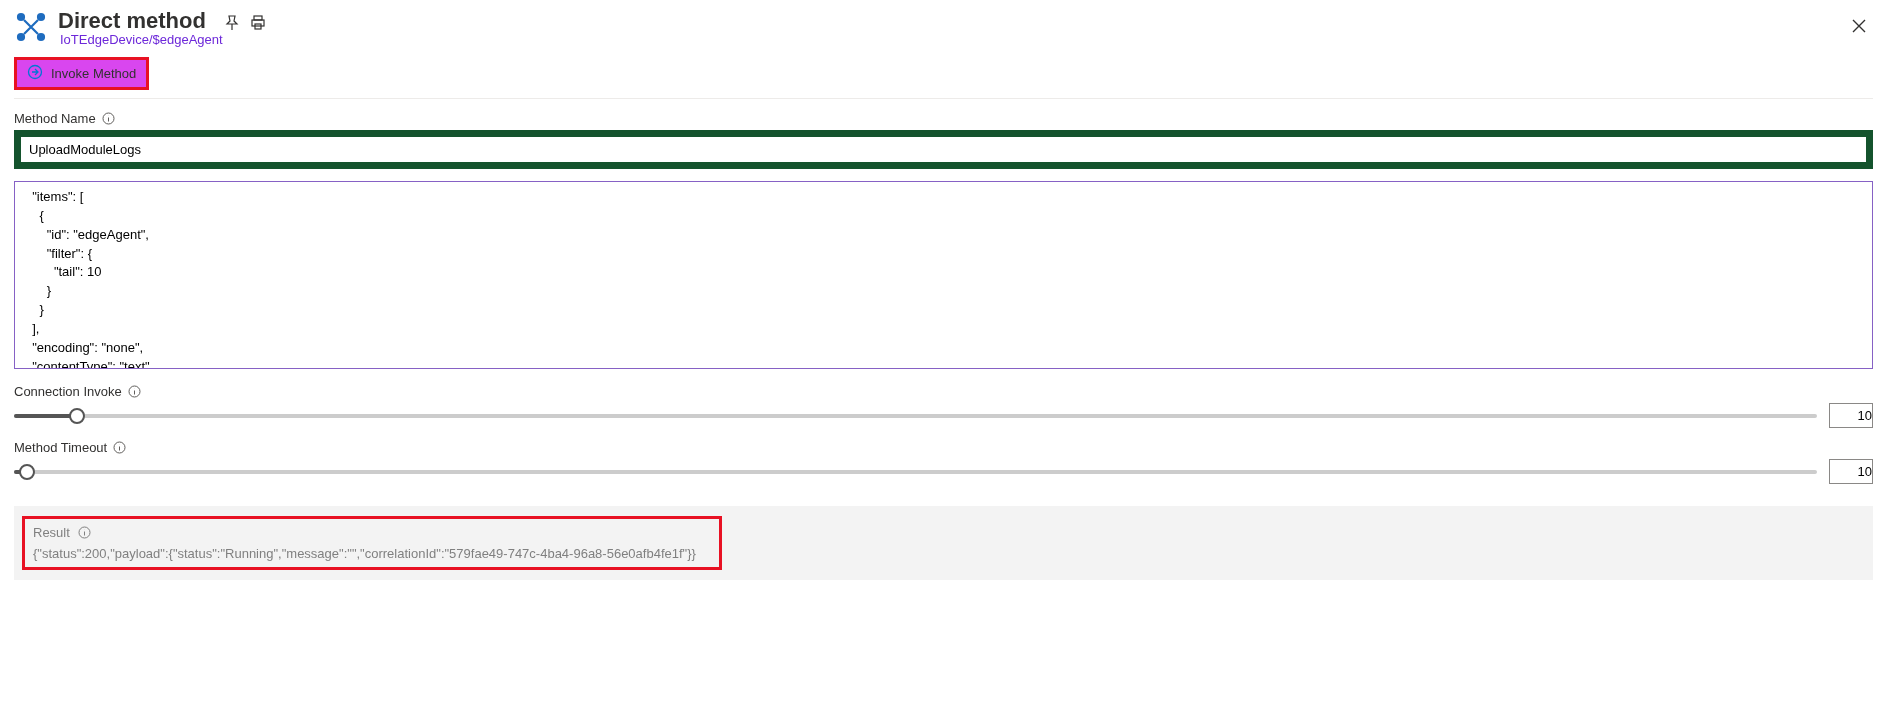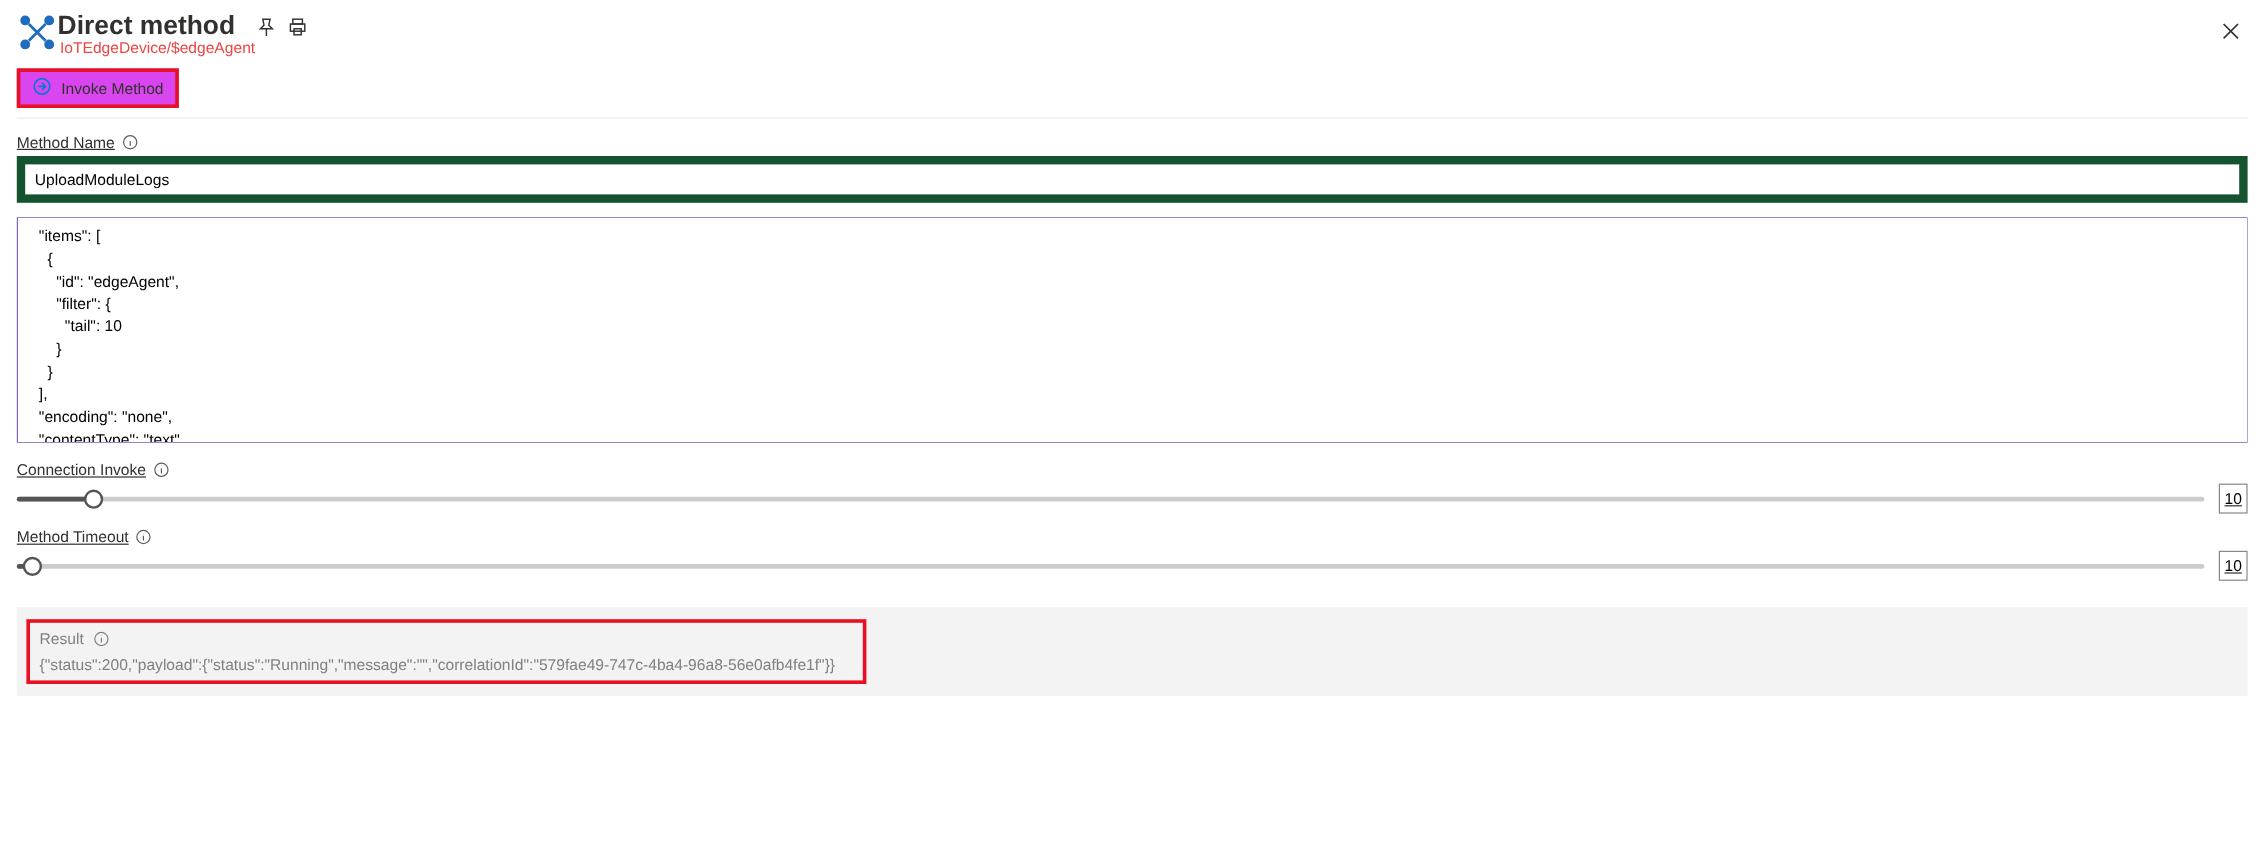--- a/index.html
+++ b/index.html
@@ -8,27 +8,27 @@
     font-size: 13px;
     color: #323130;
     background: #fff;
     padding: 8px 14px;
   }
   .header {
     display: flex;
     align-items: center;
     justify-content: space-between;
   }
-  .header-left { display: flex; align-items: flex-start; }
+  .header-left { display: flex; align-items: flex-start; gap: 10px; }
   .header-icon { width: 34px; height: 34px; flex: none; margin-top: 2px; }
   .titles { display: flex; flex-direction: column; }
   .page-title { font-size: 22px; font-weight: 600; color: #323130; }
   .title-actions { display: inline-flex; gap: 10px; margin-left: 14px; vertical-align: middle; }
   .title-actions svg { width: 16px; height: 16px; }
-  .breadcrumb { font-size: 13px; color: #ef4444; margin-top: -2px; margin-left: 2px; }
+  .breadcrumb { font-size: 13px; color: #6d28d9; margin-top: -2px; margin-left: 2px; }
   .close-btn { background: none; border: none; cursor: pointer; padding: 6px; }
   .close-btn svg { width: 16px; height: 16px; }
 
   .toolbar {
     margin-top: 10px;
     display: flex;
     align-items: center;
     border-bottom: 1px solid #edebe9;
     padding-bottom: 8px;
   }
@@ -38,21 +38,21 @@
     gap: 8px;
     padding: 4px 10px;
     border: 3px solid #e81123;
     background: #d946ef;
     font: inherit;
     color: #323130;
     cursor: pointer;
   }
   .invoke-btn svg { width: 16px; height: 16px; }
 
-  .field { margin-top: 12px; text-decoration: underline; }
+  .field { margin-top: 12px; }
   .field-label {
     display: flex; align-items: center; gap: 6px;
     font-size: 13px; color: #323130; margin-bottom: 4px;
   }
   .info-icon { width: 13px; height: 13px; }
   .text-input {
     width: 100%;
     border: 7px solid #14532d;
     padding: 5px 8px;
     font: inherit;
@@ -78,21 +78,21 @@
     height: 4px; width: 100%; background: #cccccc; border-radius: 2px;
   }
   .track-fill {
     position: absolute; left: 0; height: 4px; background: #555555; border-radius: 2px;
   }
   .thumb {
     position: absolute; width: 16px; height: 16px; background: #fff;
     border: 2px solid #555555; border-radius: 50%; top: 50%; transform: translate(-50%, -50%);
   }
   .slider-value {
-    width: 24px; text-align: center; border: 1px solid #8a8886;
+    width: 44px; text-align: right; border: 1px solid #8a8886;
     padding: 4px 0; font: inherit;
   }
 
   .result-section {
     margin-top: 22px;
     padding: 10px 8px;
     background: #f3f3f3;
   }
   .result-highlight {
     border: 3px solid #e81123;

